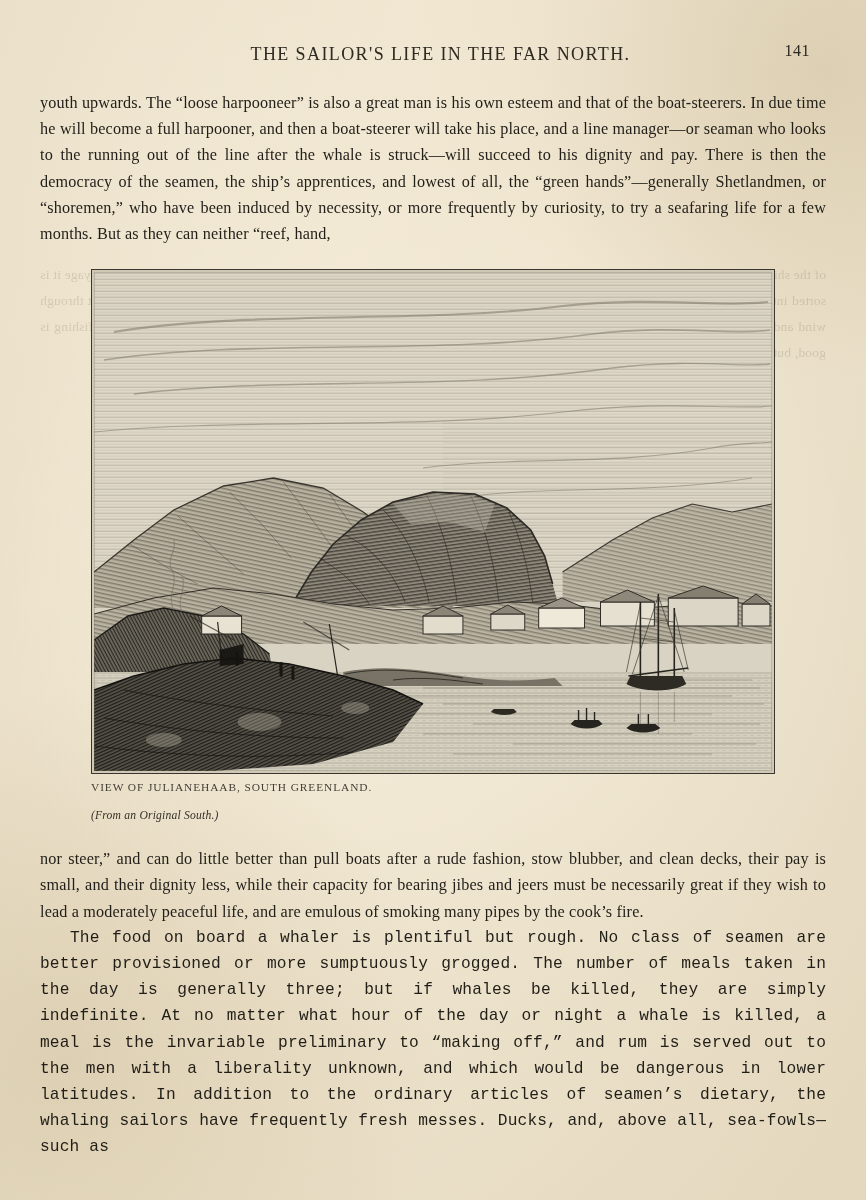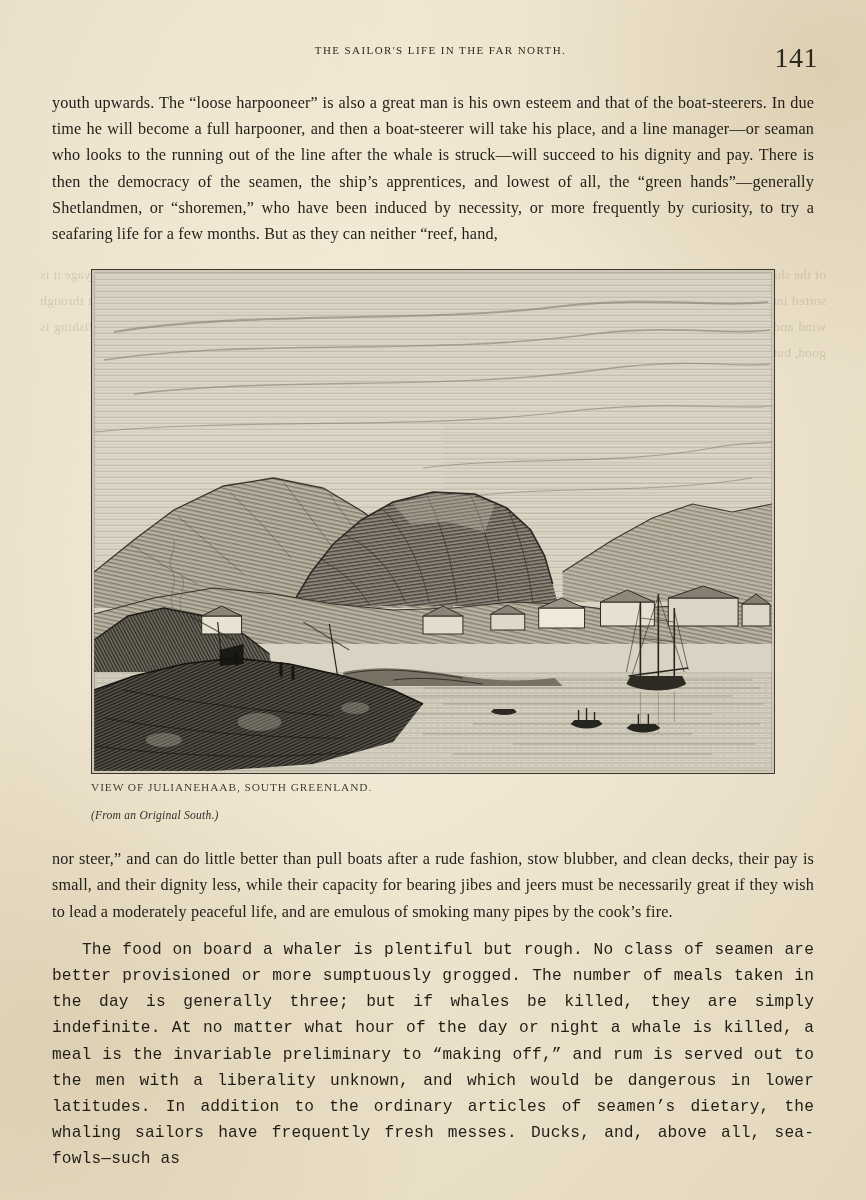--- a/index.html
+++ b/index.html
@@ -66,46 +66,46 @@
   .running-head {
     position: relative;
     margin-top: 44px;
     height: 24px;
   }
   .running-head .title {
     position: absolute;
     left: 15px;
     right: 0;
     text-align: center;
-    font-size: 11px;
+    font-size: 18px;
     letter-spacing: 1.4px;
     color: #2e2a22;
     font-variant: small-caps;
     text-transform: uppercase;
   }
   .running-head .folio {
     position: absolute;
-    right: 8px;
+    right: 16px;
     top: -2px;
-    font-size: 28px;
+    font-size: 16px;
     color: #2b2721;
     letter-spacing: .5px;
   }
 
   .bodytext {
     margin-top: 22px;
     color: #211e18;
     font-size: 16.2px;
     line-height: 26.2px;
     text-align: justify;
     text-justify: inter-word;
     letter-spacing: .15px;
   }
   .bodytext p {
-    margin: 12px;
+    margin: 0;
   }
   .bodytext p.indent {
     text-indent: 30px;
     font-family: Liberation Mono, monospace;
   }
 
   .figure {
     margin: 22px 0 0 0;
     position: relative;
   }

